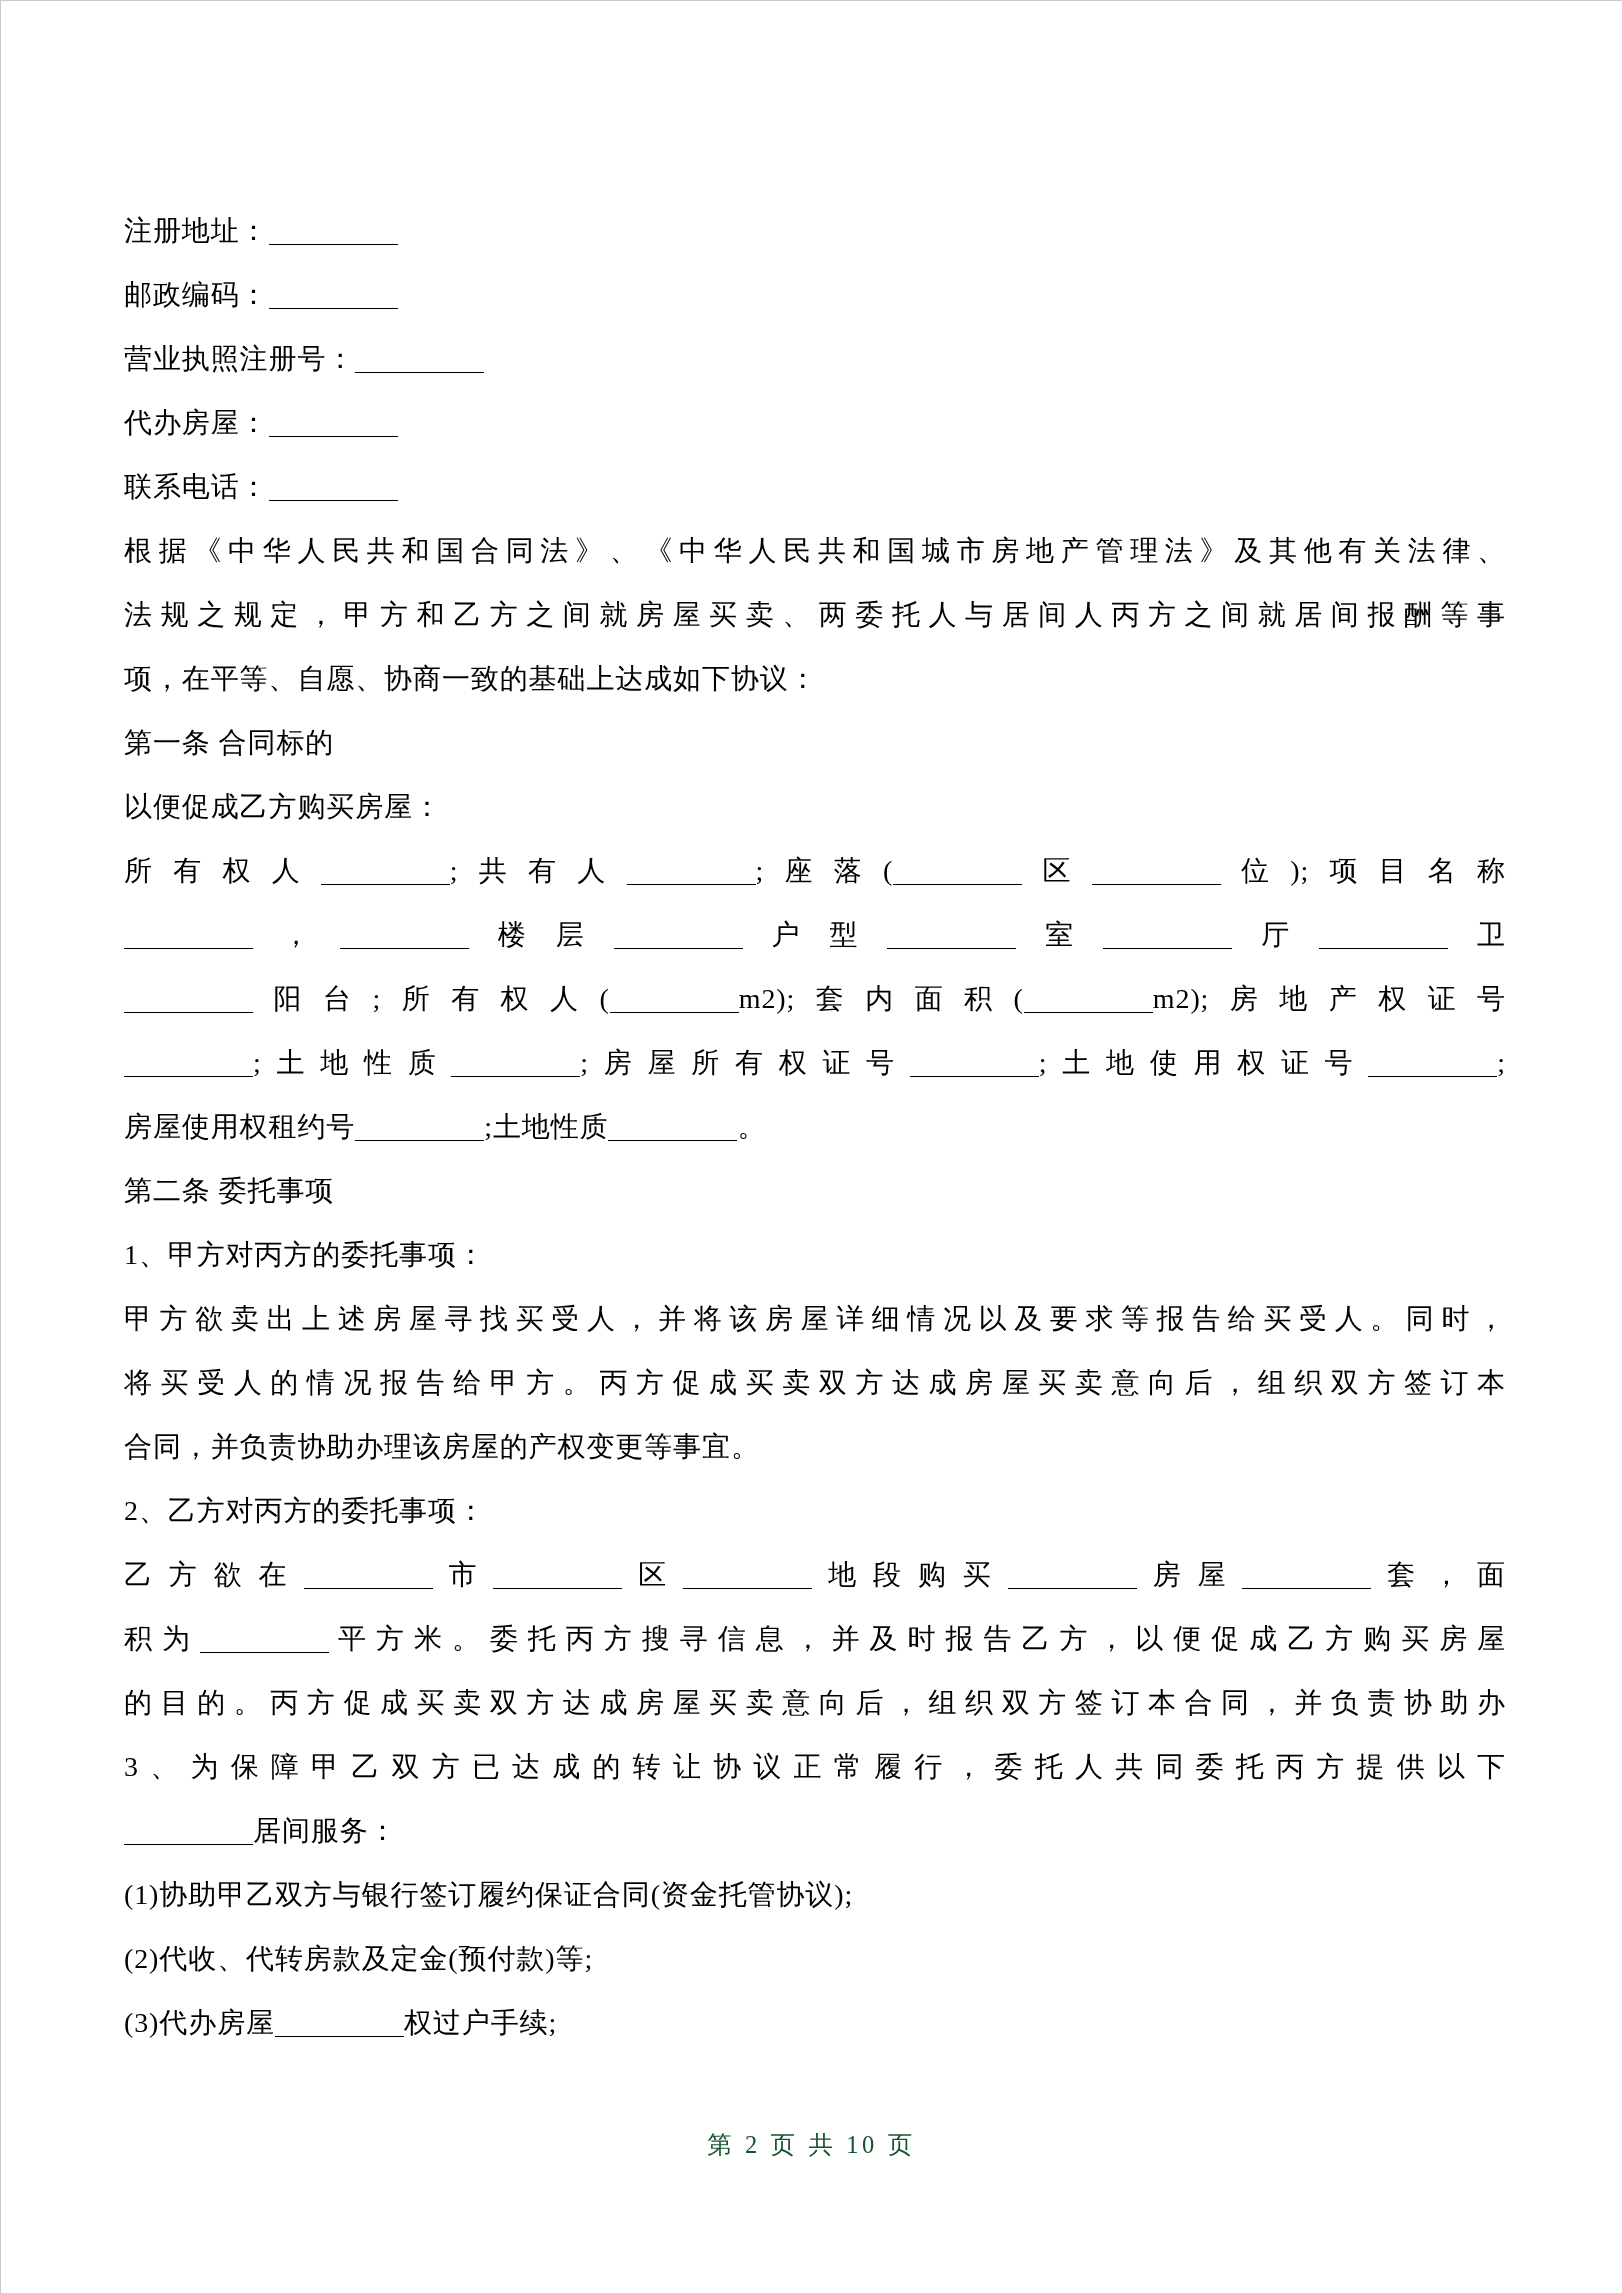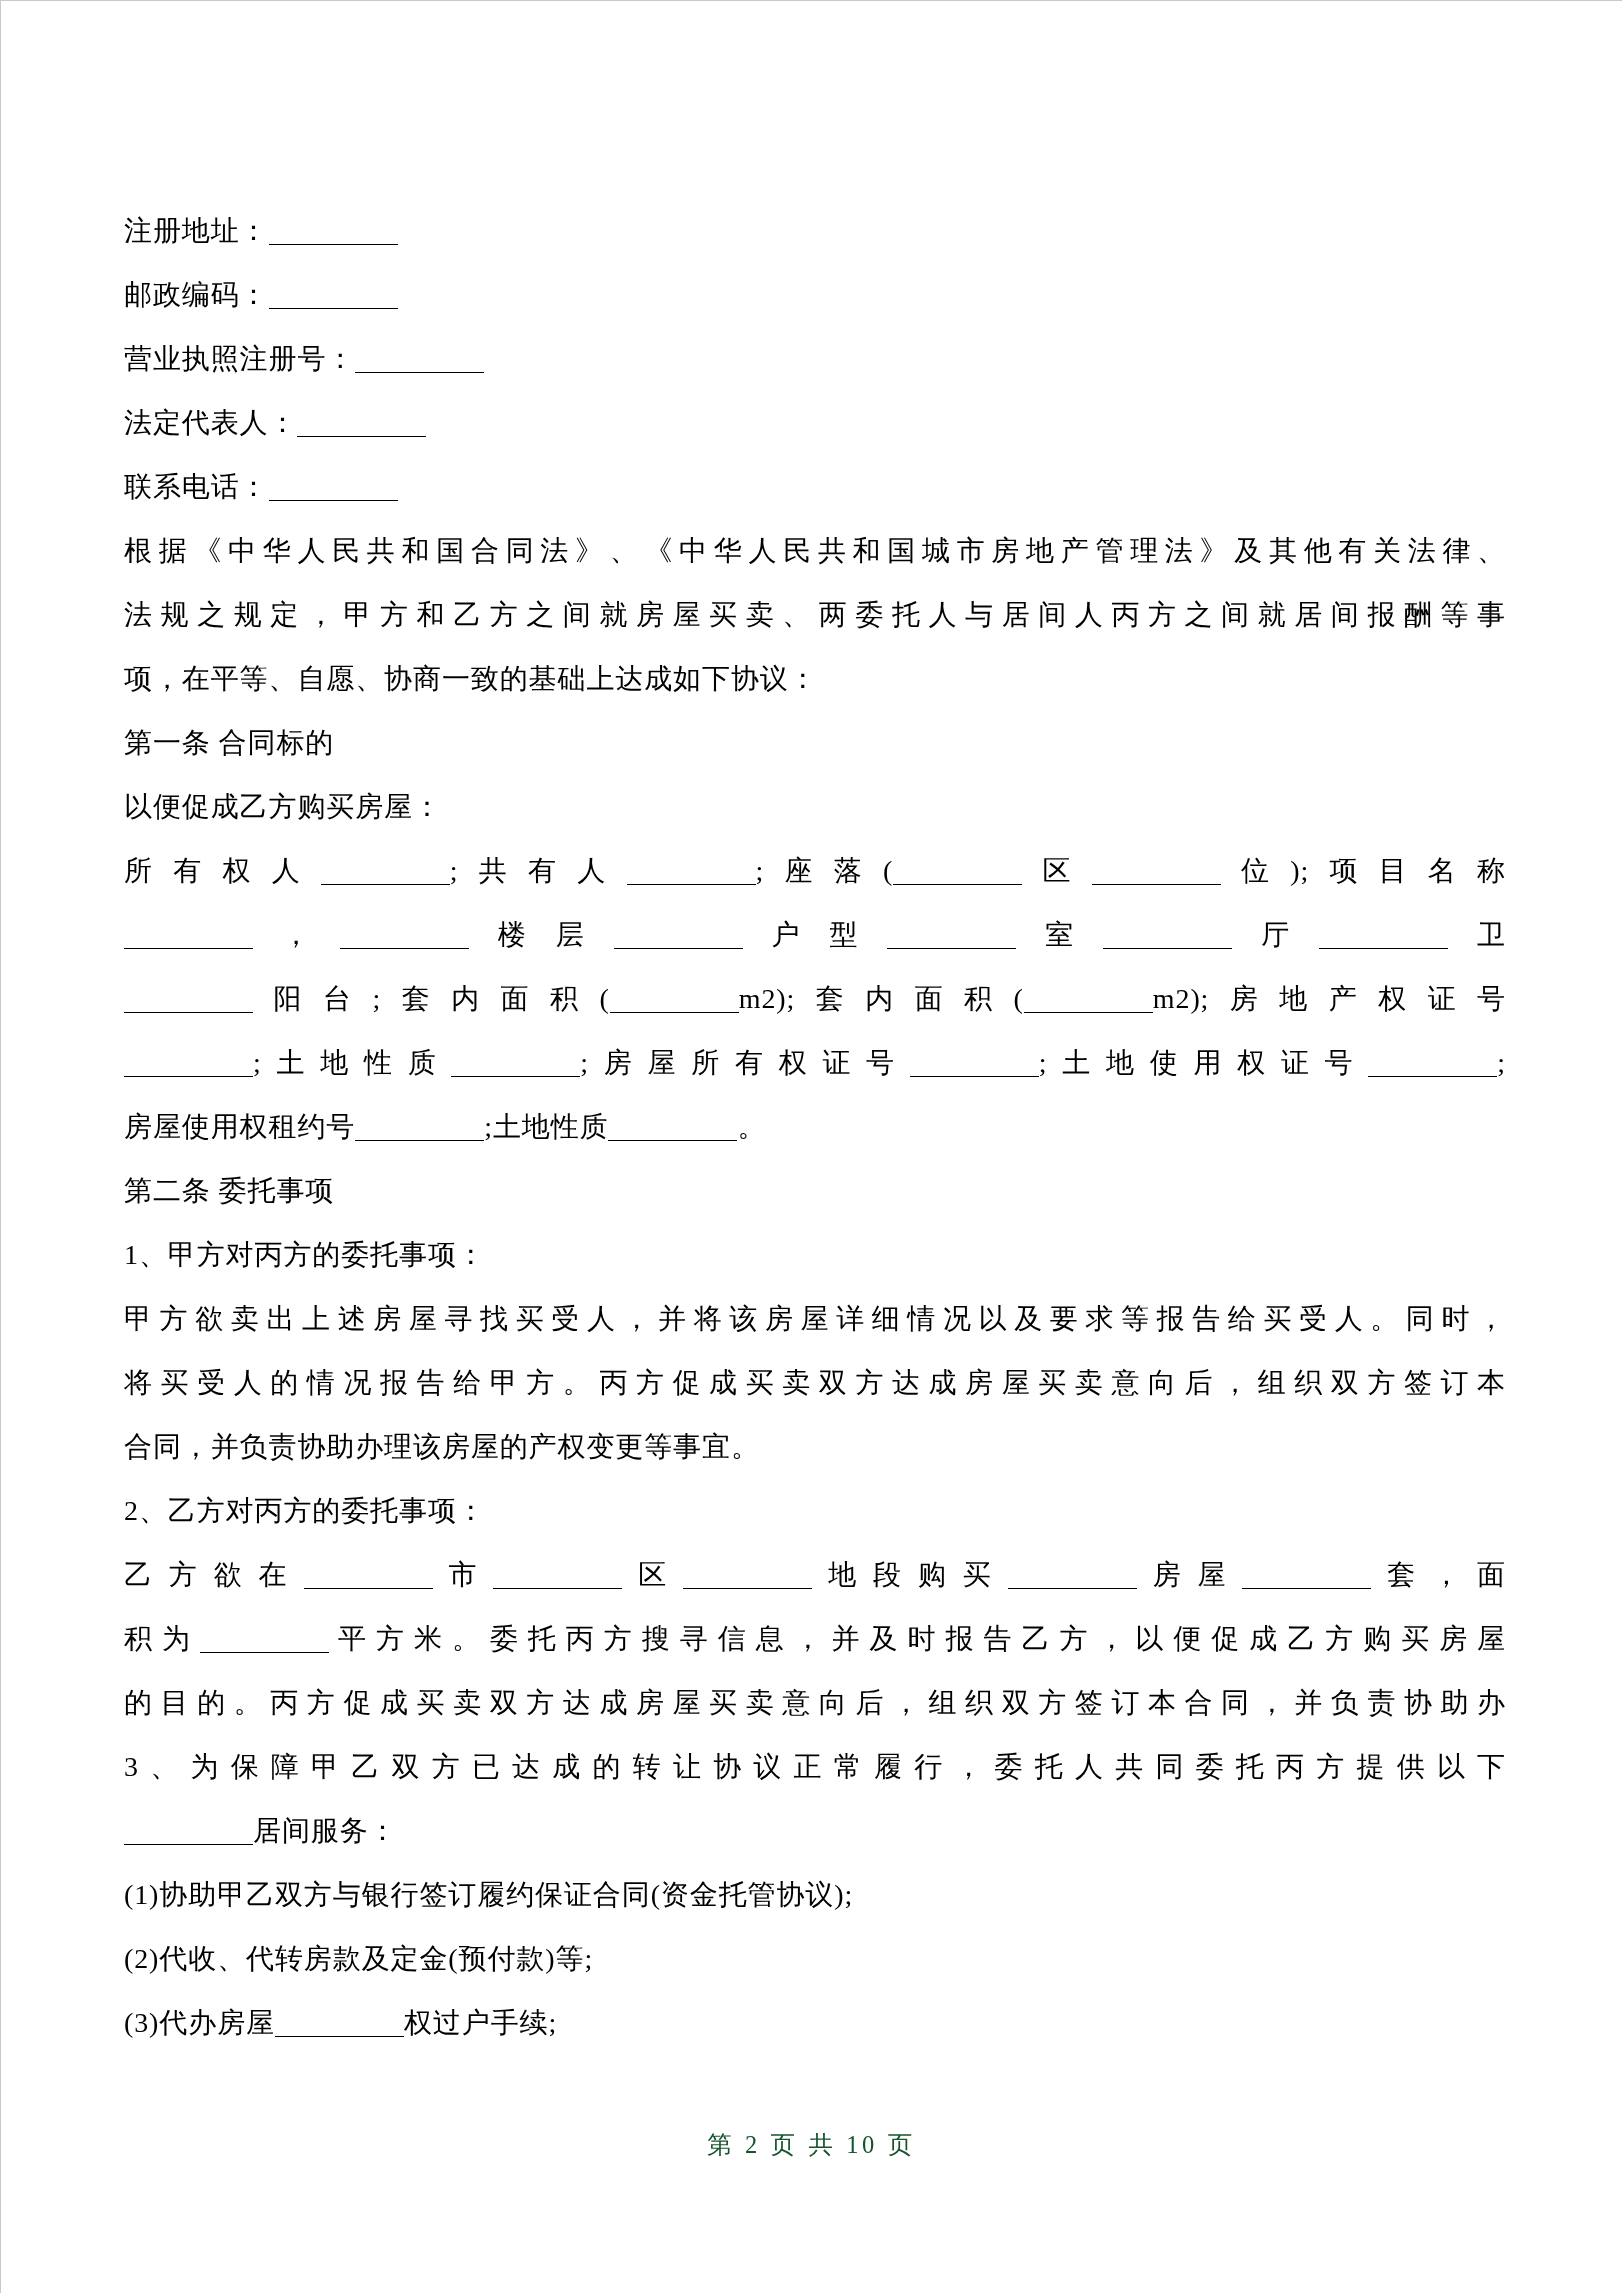--- a/index.html
+++ b/index.html
@@ -58,30 +58,30 @@
   }
 </style>
 </head>
 <body>
 
 <div class="page">
   <div class="content">
       <div class="line"><span>注册地址：</span><span class="blank"></span></div>
       <div class="line"><span>邮政编码：</span><span class="blank"></span></div>
       <div class="line"><span>营业执照注册号：</span><span class="blank"></span></div>
-      <div class="line"><span>法定代表人：</span><span class="blank"></span></div>
+      <div class="line"><span>代办房屋：</span><span class="blank"></span></div>
       <div class="line"><span>联系电话：</span><span class="blank"></span></div>
       <div class="line j"><span>根据《中华人民共和国合同法》、《中华人民共和国城市房地产管理法》及其他有关法律、</span></div>
       <div class="line j"><span>法规之规定，甲方和乙方之间就房屋买卖、两委托人与居间人丙方之间就居间报酬等事</span></div>
       <div class="line"><span>项，在平等、自愿、协商一致的基础上达成如下协议：</span></div>
       <div class="line"><span>第一条 合同标的</span></div>
       <div class="line"><span>以便促成乙方购买房屋：</span></div>
       <div class="line j"><span>所有权人</span><span class="blank"></span><span>;共有人</span><span class="blank"></span><span>;座落(</span><span class="blank"></span><span>区</span><span class="blank"></span><span>位);项目名称</span></div>
       <div class="line j"><span class="blank"></span><span>，</span><span class="blank"></span><span>楼层</span><span class="blank"></span><span>户型</span><span class="blank"></span><span>室</span><span class="blank"></span><span>厅</span><span class="blank"></span><span>卫</span></div>
-      <div class="line j"><span class="blank"></span><span>阳台;套内面积(</span><span class="blank"></span><span>m2);套内面积(</span><span class="blank"></span><span>m2);房地产权证号</span></div>
+      <div class="line j"><span class="blank"></span><span>阳台;所有权人(</span><span class="blank"></span><span>m2);套内面积(</span><span class="blank"></span><span>m2);房地产权证号</span></div>
       <div class="line j"><span class="blank"></span><span>;土地性质</span><span class="blank"></span><span>;房屋所有权证号</span><span class="blank"></span><span>;土地使用权证号</span><span class="blank"></span><span>;</span></div>
       <div class="line"><span>房屋使用权租约号</span><span class="blank"></span><span>;土地性质</span><span class="blank"></span><span>。</span></div>
       <div class="line"><span>第二条 委托事项</span></div>
       <div class="line"><span>1、甲方对丙方的委托事项：</span></div>
       <div class="line j"><span>甲方欲卖出上述房屋寻找买受人，并将该房屋详细情况以及要求等报告给买受人。同时，</span></div>
       <div class="line j"><span>将买受人的情况报告给甲方。丙方促成买卖双方达成房屋买卖意向后，组织双方签订本</span></div>
       <div class="line"><span>合同，并负责协助办理该房屋的产权变更等事宜。</span></div>
       <div class="line"><span>2、乙方对丙方的委托事项：</span></div>
       <div class="line j"><span>乙方欲在</span><span class="blank"></span><span>市</span><span class="blank"></span><span>区</span><span class="blank"></span><span>地段购买</span><span class="blank"></span><span>房屋</span><span class="blank"></span><span>套，面</span></div>
       <div class="line j"><span>积为</span><span class="blank"></span><span>平方米。委托丙方搜寻信息，并及时报告乙方，以便促成乙方购买房屋</span></div>

